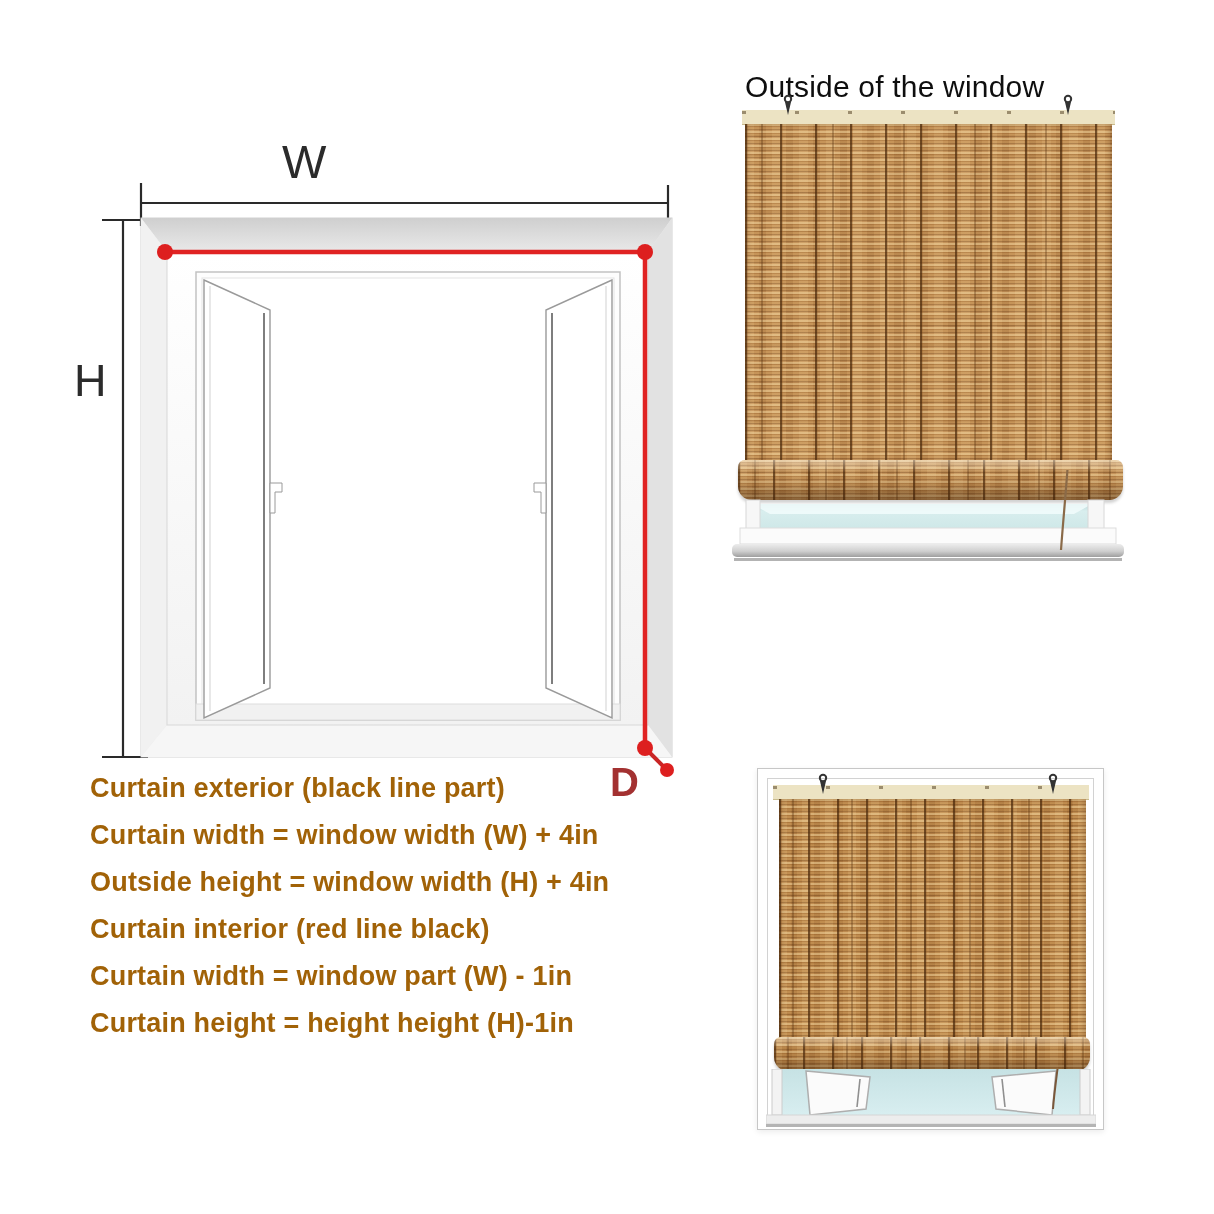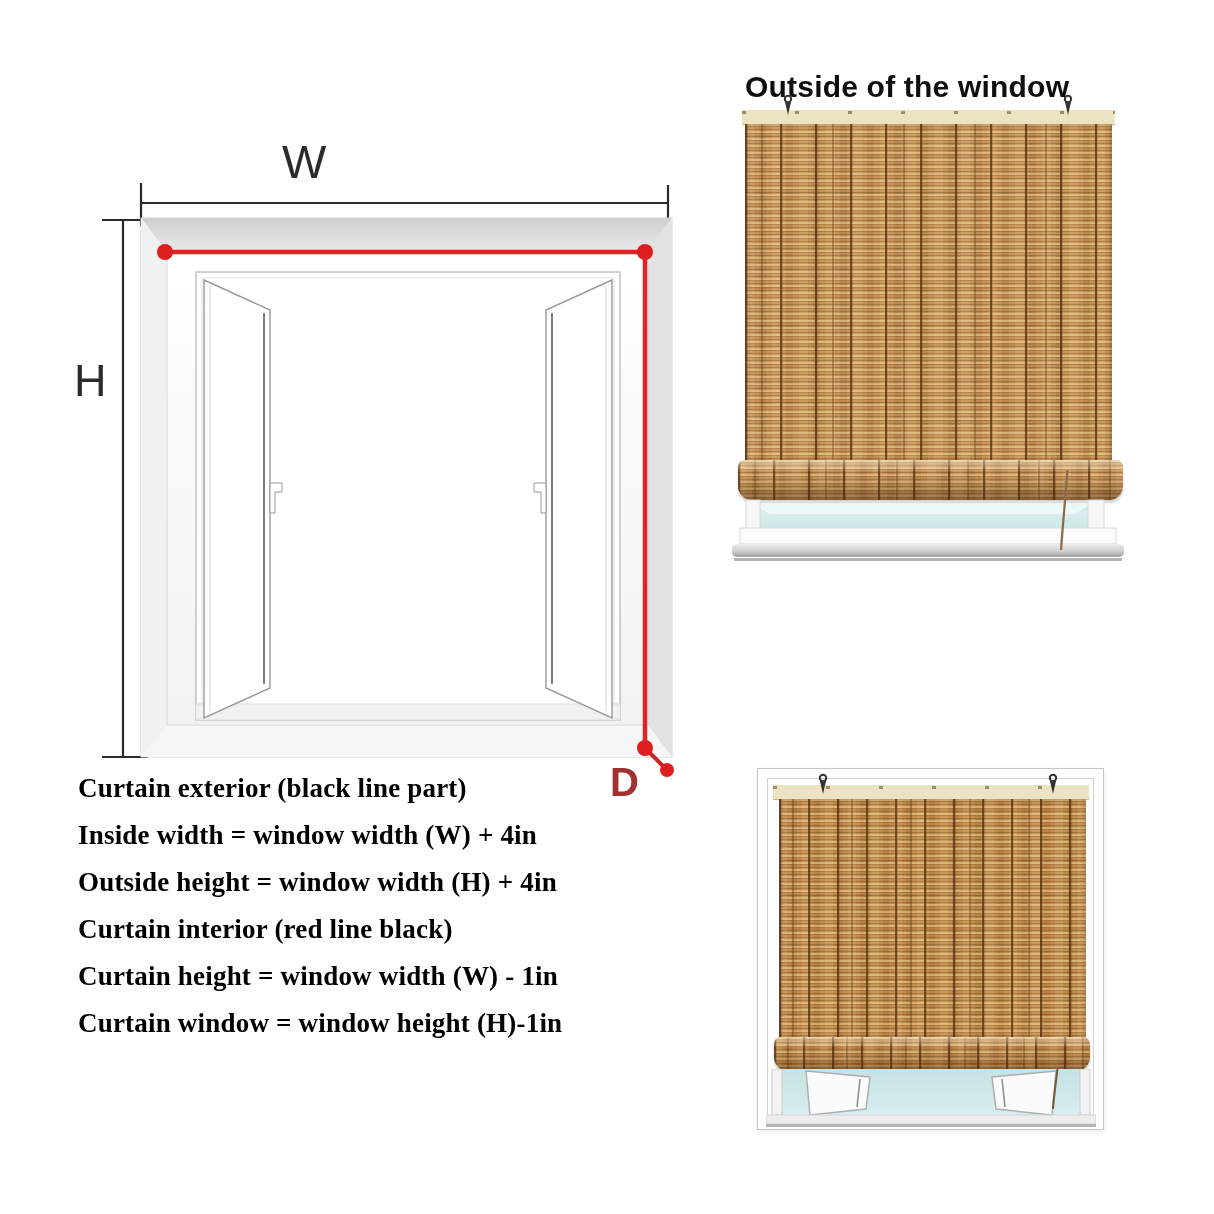--- a/index.html
+++ b/index.html
@@ -7,24 +7,24 @@
   .canvas{position:relative;width:1214px;height:1214px;background:#fff;overflow:hidden;}
 
   
   .dim-label{position:absolute;color:#2b2b2b;font-weight:400;line-height:1;}
   .dim-w{left:282px;top:138px;font-size:47px;}
   .dim-h{left:74px;top:358px;font-size:45px;}
   .dim-d{left:610px;top:762px;font-size:40px;font-weight:bold;color:#a33131;}
   .windiag{position:absolute;left:90px;top:180px;}
 
   .notes{position:absolute;left:78px;top:773px;width:640px;}
-  .note{position:absolute;left:0;white-space:nowrap;font-size:27px;font-weight:bold;color:#000000;letter-spacing:0.2px;font-family:Liberation Serif, serif;}
-
-  
-  .photo-title{position:absolute;font-size:30px;font-weight:bold;color:#0e0e0e;white-space:nowrap;letter-spacing:0.2px;}
+  .note{position:absolute;left:12px;white-space:nowrap;font-size:27px;font-weight:bold;color:#a16207;letter-spacing:0.2px;}
+
+  
+  .photo-title{position:absolute;font-size:30px;font-weight:normal;color:#0e0e0e;white-space:nowrap;letter-spacing:0.2px;}
   .title-outside{left:745px;top:70px;}
   .title-inside{left:757px;top:722px;}
 
   
   .reed{
     background-color:#c4935a;
     background-image:
       repeating-linear-gradient(90deg, rgba(74,40,10,.72) 0 2px, rgba(133,82,32,.28) 2px 3px, rgba(0,0,0,0) 3px 35px),
       repeating-linear-gradient(90deg, rgba(0,0,0,0) 0 16px, rgba(84,46,12,.32) 16px 18px, rgba(0,0,0,0) 18px 71px),
       repeating-linear-gradient(180deg, rgba(244,214,158,.5) 0 2px, rgba(150,92,34,.34) 2px 3px, rgba(205,152,84,.22) 3px 5px, rgba(99,54,16,.28) 5px 6px, rgba(0,0,0,0) 6px 7px),
@@ -117,25 +117,25 @@
       <path d="M555,568 L577,590" fill="none" stroke="#c92525" stroke-width="4"></path>
       <circle cx="75" cy="72" r="8" fill="#dd1f1f"></circle>
       <circle cx="555" cy="72" r="8" fill="#dd1f1f"></circle>
       <circle cx="555" cy="568" r="8" fill="#dd1f1f"></circle>
       <circle cx="577" cy="590" r="7" fill="#dd1f1f"></circle>
     </g>
   </svg>
 
   <div class="notes">
     <span class="note" style="top:0px">Curtain exterior (black line part)</span>
-    <span class="note" style="top:47px">Inside width = window width (W) + 4in</span>
+    <span class="note" style="top:47px">Curtain width = window width (W) + 4in</span>
     <span class="note" style="top:94px">Outside height = window width (H) + 4in</span>
     <span class="note" style="top:141px">Curtain interior (red line black)</span>
-    <span class="note" style="top:188px">Curtain height = window width (W) - 1in</span>
-    <span class="note" style="top:235px">Curtain window = window height (H)-1in</span>
+    <span class="note" style="top:188px">Curtain width = window part (W) - 1in</span>
+    <span class="note" style="top:235px">Curtain height = height height (H)-1in</span>
   </div>
 
   <span class="photo-title title-outside">Outside of the window</span>
 
   <div style="position:absolute;left:722px;top:100px;width:410px;height:484px;">
     <div class="header-strip" style="left:20px;top:10px;width:373px;height:14px;"></div>
     <svg class="hook" style="left:59px;top:-6px;" viewBox="0 0 14 22">
       <circle cx="7" cy="5" r="3.2" fill="none" stroke="#333" stroke-width="2"></circle>
       <polygon points="4,8 7,21 10,8" fill="#333"></polygon>
     </svg>

